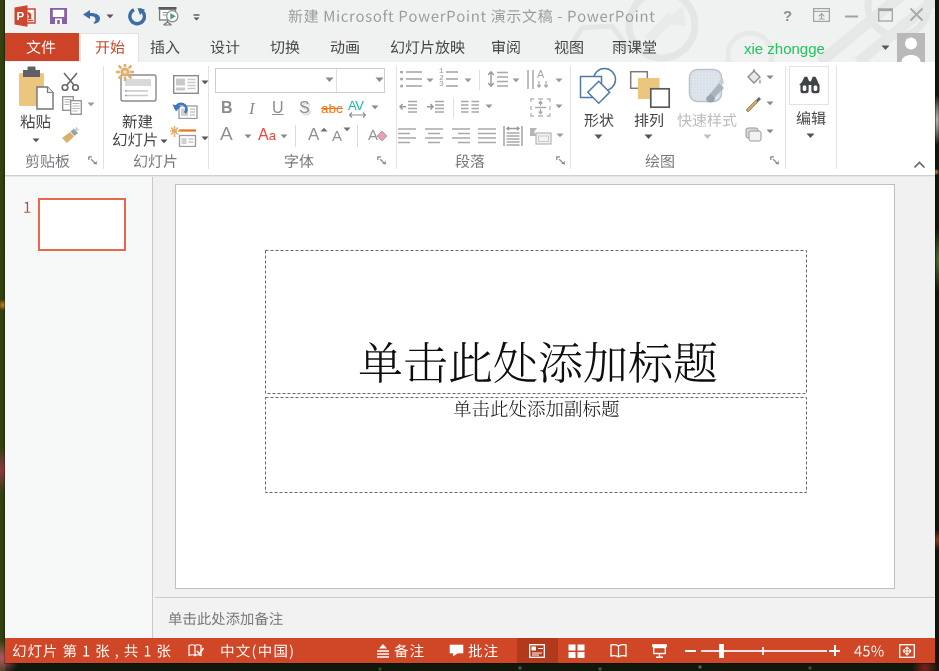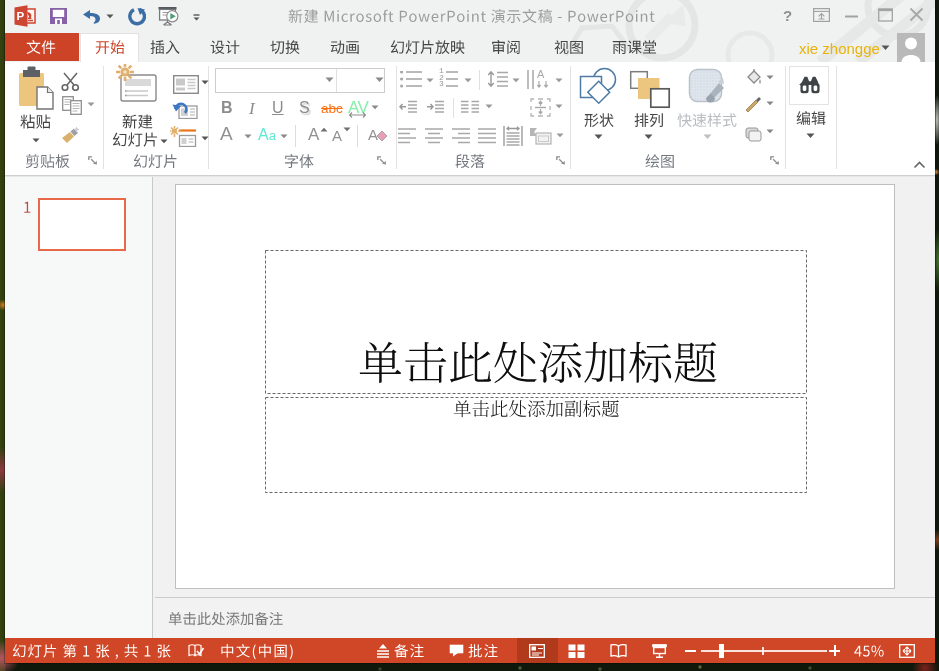--- a/index.html
+++ b/index.html
@@ -113,21 +113,21 @@
   </svg>
 <svg style="position:absolute;left:491.0px;top:36.2px;overflow:visible" width="32" height="22" viewBox="0 -16.8 32 22">
     <path fill="#444444" d="M6.4 -12.4C6.7 -12.0 6.9 -11.4 7.1 -11.0H1.2V-8.5H2.4V-9.9H12.6V-8.5H13.8V-11.0H8.2L8.4 -11.1C8.2 -11.5 7.9 -12.2 7.6 -12.7ZM3.3 -4.3H6.9V-2.7H3.3ZM3.3 -5.3V-7.0H6.9V-5.3ZM11.7 -4.3V-2.7H8.1V-4.3ZM11.7 -5.3H8.1V-7.0H11.7ZM6.9 -9.4V-8.0H2.2V-0.8H3.3V-1.6H6.9V1.2H8.1V-1.6H11.7V-0.9H12.8V-8.0H8.1V-9.4Z M20.2 -6.7H24.7V-4.9H20.2ZM16.4 -9.2V1.2H17.5V-9.2ZM16.6 -11.9C17.2 -11.2 18.0 -10.4 18.3 -9.8L19.2 -10.4C18.9 -11.0 18.1 -11.8 17.4 -12.4ZM19.7 -9.6C20.2 -9.0 20.7 -8.2 20.9 -7.6H19.2V-4.0H20.9C20.6 -2.4 20.1 -1.3 18.2 -0.6C18.5 -0.5 18.8 -0.1 18.9 0.2C20.9 -0.6 21.6 -2.0 21.9 -4.0H23.0V-1.5C23.0 -0.5 23.2 -0.2 24.2 -0.2C24.4 -0.2 25.4 -0.2 25.6 -0.2C26.4 -0.2 26.7 -0.6 26.8 -2.0C26.5 -2.1 26.1 -2.2 25.9 -2.4C25.8 -1.3 25.8 -1.1 25.5 -1.1C25.3 -1.1 24.5 -1.1 24.4 -1.1C24.0 -1.1 24.0 -1.2 24.0 -1.5V-4.0H25.8V-7.6H24.0C24.4 -8.2 24.9 -9.0 25.3 -9.8L24.2 -10.0C23.9 -9.3 23.3 -8.3 22.9 -7.6H21.0L21.9 -8.0C21.7 -8.6 21.1 -9.4 20.6 -10.0ZM20.3 -11.8V-10.8H27.6V-0.2C27.6 0.0 27.5 0.1 27.3 0.1C27.1 0.1 26.4 0.1 25.8 0.1C25.9 0.3 26.1 0.8 26.1 1.1C27.1 1.1 27.7 1.1 28.1 0.9C28.5 0.7 28.6 0.4 28.6 -0.2V-11.8Z"></path>
   </svg>
 <svg style="position:absolute;left:553.5px;top:36.2px;overflow:visible" width="32" height="22" viewBox="0 -16.8 32 22">
     <path fill="#444444" d="M6.8 -11.9V-3.9H7.8V-10.9H12.5V-3.9H13.6V-11.9ZM2.3 -12.1C2.9 -11.5 3.4 -10.7 3.7 -10.1L4.6 -10.7C4.3 -11.2 3.8 -12.0 3.2 -12.6ZM9.6 -9.7V-6.8C9.6 -4.5 9.1 -1.6 5.3 0.4C5.5 0.6 5.9 1.0 6.0 1.2C8.3 0.0 9.5 -1.6 10.1 -3.2V-0.3C10.1 0.7 10.5 1.0 11.5 1.0H12.9C14.2 1.0 14.3 0.4 14.5 -2.0C14.2 -2.1 13.8 -2.2 13.5 -2.4C13.5 -0.3 13.4 0.1 12.9 0.1H11.7C11.2 0.1 11.1 0.0 11.1 -0.4V-4.1H10.3C10.6 -5.1 10.6 -6.0 10.6 -6.8V-9.7ZM0.9 -10.0V-9.0H4.6C3.7 -7.1 2.1 -5.2 0.6 -4.2C0.8 -3.9 1.0 -3.4 1.1 -3.1C1.7 -3.5 2.3 -4.0 2.9 -4.6V1.2H3.9V-5.3C4.4 -4.6 5.1 -3.8 5.4 -3.3L6.1 -4.2C5.8 -4.5 4.8 -5.7 4.2 -6.3C4.9 -7.3 5.5 -8.5 6.0 -9.7L5.4 -10.1L5.1 -10.0Z M20.6 -4.2C21.8 -3.9 23.4 -3.4 24.2 -3.0L24.7 -3.8C23.8 -4.1 22.3 -4.6 21.1 -4.9ZM19.1 -2.3C21.2 -2.0 23.8 -1.4 25.2 -0.9L25.7 -1.8C24.3 -2.2 21.7 -2.8 19.6 -3.0ZM16.3 -11.9V1.2H17.3V0.6H27.6V1.2H28.8V-11.9ZM17.3 -0.4V-10.9H27.6V-0.4ZM21.2 -10.6C20.5 -9.4 19.2 -8.2 17.9 -7.5C18.1 -7.3 18.5 -7.0 18.7 -6.8C19.1 -7.1 19.6 -7.4 20.1 -7.8C20.5 -7.4 21.1 -6.9 21.7 -6.5C20.4 -5.9 18.9 -5.5 17.6 -5.2C17.8 -5.0 18.0 -4.5 18.1 -4.3C19.6 -4.6 21.2 -5.2 22.6 -5.9C23.9 -5.3 25.3 -4.8 26.7 -4.4C26.9 -4.7 27.1 -5.1 27.3 -5.3C26.0 -5.5 24.7 -5.9 23.5 -6.5C24.7 -7.2 25.6 -8.1 26.2 -9.1L25.6 -9.5L25.4 -9.4H21.5C21.8 -9.7 22.0 -10.0 22.2 -10.3ZM20.7 -8.4 20.8 -8.5H24.7C24.1 -8.0 23.4 -7.4 22.6 -7.0C21.8 -7.4 21.2 -7.9 20.7 -8.4Z"></path>
   </svg>
 <svg style="position:absolute;left:612.0px;top:36.2px;overflow:visible" width="47" height="22" viewBox="0 -16.8 47 22">
     <path fill="#444444" d="M3.2 -6.0C4.1 -5.5 5.2 -4.7 5.8 -4.3L6.5 -5.0C5.8 -5.4 4.7 -6.1 3.8 -6.6ZM3.0 -3.1C3.9 -2.5 5.1 -1.6 5.7 -1.2L6.4 -1.9C5.8 -2.4 4.6 -3.1 3.7 -3.7ZM8.6 -6.0C9.5 -5.5 10.7 -4.7 11.3 -4.3L11.9 -5.0C11.3 -5.4 10.1 -6.1 9.2 -6.6ZM8.4 -3.1C9.3 -2.5 10.5 -1.7 11.2 -1.2L11.8 -1.9C11.2 -2.4 9.9 -3.2 9.0 -3.7ZM0.8 -11.7V-10.5H6.9V-8.6H1.5V1.2H2.6V-7.5H6.9V1.0H8.0V-7.5H12.4V-0.2C12.4 0.0 12.4 0.1 12.1 0.1C11.8 0.1 10.9 0.1 10.0 0.1C10.1 0.3 10.3 0.8 10.4 1.1C11.6 1.1 12.4 1.1 12.9 0.9C13.4 0.7 13.5 0.4 13.5 -0.2V-8.6H8.0V-10.5H14.2V-11.7Z M16.5 -11.6C17.2 -10.9 18.1 -10.0 18.6 -9.3L19.4 -10.1C18.9 -10.7 18.0 -11.7 17.2 -12.3ZM15.6 -7.9V-6.9H17.7V-1.8C17.7 -1.0 17.2 -0.4 16.9 -0.2C17.1 0.0 17.5 0.4 17.6 0.6C17.8 0.3 18.2 -0.0 20.7 -2.1C20.6 -2.3 20.4 -2.7 20.2 -3.0L18.8 -1.8V-7.9ZM20.9 -12.0V-6.1H24.2V-4.8H20.1V-3.8H23.5C22.6 -2.3 21.0 -0.9 19.6 -0.2C19.8 -0.0 20.1 0.3 20.3 0.6C21.7 -0.2 23.2 -1.6 24.2 -3.2V1.2H25.3V-3.2C26.2 -1.8 27.6 -0.3 28.8 0.5C29.0 0.2 29.3 -0.2 29.6 -0.4C28.3 -1.1 26.9 -2.5 25.9 -3.8H29.3V-4.8H25.3V-6.1H28.4V-12.0ZM21.9 -8.6H24.2V-7.0H21.9ZM25.2 -8.6H27.3V-7.0H25.2ZM21.9 -11.0H24.2V-9.5H21.9ZM25.2 -11.0H27.3V-9.5H25.2Z M34.4 -7.1H40.6V-5.4H34.4ZM33.4 -8.0V-4.5H36.9V-3.0H32.3V-2.0H36.9V-0.2H31.0V0.8H44.1V-0.2H38.0V-2.0H42.9V-3.0H38.0V-4.5H41.7V-8.0ZM41.5 -12.5C41.2 -11.9 40.6 -11.0 40.1 -10.4L40.8 -10.2H38.0V-12.6H36.9V-10.2H34.3L34.8 -10.4C34.6 -11.0 34.0 -11.8 33.5 -12.4L32.5 -12.0C32.9 -11.5 33.4 -10.7 33.7 -10.2H31.1V-6.9H32.1V-9.2H42.9V-6.9H44.0V-10.2H41.2C41.6 -10.7 42.2 -11.4 42.7 -12.1Z"></path>
   </svg>
-<div class="abs" style="left:799px;top:40px;width:110px;height:18px;color:#eab308;font-size:15px">xie zhongge</div>
+<div class="abs" style="left:744px;top:40px;width:110px;height:18px;color:#22c55e;font-size:15px">xie zhongge</div>
 <svg class="abs" style="left:881px;top:45px" width="9" height="6" viewBox="0 0 9 6">
     <path d="M0.5 0.5 l4 4.4 4 -4.4 z" fill="#555"></path>
   </svg>
 <svg class="abs" style="left:897px;top:32.5px" width="28" height="29.5" viewBox="0 0 28 29.5">
 <rect width="28" height="29" fill="#b9b9b9"></rect>
 <circle cx="14" cy="10.5" r="6" fill="#fff"></circle>
 <path d="M4.5 29 C4.5 19.5 23.5 19.5 23.5 29 Z" fill="#fff"></path>
 </svg>
 <div class="abs" style="left:5px;top:62px;width:930px;height:113px;background:#ffffff"></div>
 <div class="abs" style="left:5px;top:175px;width:930px;height:1px;background:#cfcfcf"></div>
@@ -259,32 +259,32 @@
     <path d="M0.5 0.5 l4 4.4 4 -4.4 z" fill="#8a8a8a"></path>
   </svg>
 <svg class="abs" style="left:375px;top:77px" width="9" height="6" viewBox="0 0 9 6">
     <path d="M0.5 0.5 l4 4.4 4 -4.4 z" fill="#8a8a8a"></path>
   </svg>
 <div class="abs" style="left:221px;top:99px;font-size:16px;font-weight:bold;color:#8d8d8d">B</div>
 <div class="abs" style="left:249px;top:99px;font-family:'Liberation Serif',serif;font-size:17px;font-style:italic;color:#8d8d8d">I</div>
 <div class="abs" style="left:272px;top:99px;font-size:16px;color:#8d8d8d;text-decoration:underline">U</div>
 <div class="abs" style="left:299px;top:99px;font-size:16px;color:#8d8d8d;text-shadow:1.5px 1.5px 1.5px #c9c9c9">S</div>
 <div class="abs" style="left:321px;top:101px;font-size:13.5px;color:#f97316;text-decoration:line-through">abc</div>
-<div class="abs" style="left:348px;top:98px;font-size:17px;color:#86efac;letter-spacing:-0.5px">AV</div>
+<div class="abs" style="left:348px;top:98px;font-size:13px;color:#14b8a6;letter-spacing:-0.5px">AV</div>
 <svg class="abs" style="left:349px;top:112px" width="17" height="6" viewBox="0 0 17 6">
     <path d="M3 0.5 L0.5 3 L3 5.5 M14 0.5 L16.5 3 L14 5.5 M1 3 h15" stroke="#8d8d8d" stroke-width="1.1" fill="none"></path>
   </svg>
 <svg class="abs" style="left:371px;top:105px" width="8" height="5" viewBox="0 0 8 5">
     <path d="M0.5 0.5 l3.5 3.8 3.5 -3.8 z" fill="#8a8a8a"></path>
   </svg>
 <div class="abs" style="left:220px;top:123px;font-size:19px;color:#919191">A</div>
 <svg class="abs" style="left:244px;top:134px" width="8" height="5" viewBox="0 0 8 5">
     <path d="M0.5 0.5 l3.5 3.8 3.5 -3.8 z" fill="#8a8a8a"></path>
   </svg>
-<div class="abs" style="left:258px;top:126px;font-size:16px;color:#5eead4">A<span style="font-size:13px">a</span></div>
+<div class="abs" style="left:258px;top:126px;font-size:16px;color:#ef4444">A<span style="font-size:13px">a</span></div>
 <svg class="abs" style="left:280px;top:134px" width="8" height="5" viewBox="0 0 8 5">
     <path d="M0.5 0.5 l3.5 3.8 3.5 -3.8 z" fill="#8a8a8a"></path>
   </svg>
 <div class="abs" style="left:295px;top:125px;width:1px;height:22px;background:#dcdcdc"></div>
 <div class="abs" style="left:308px;top:125px;font-size:17px;color:#919191">A</div>
 <svg class="abs" style="left:320px;top:127px" width="8" height="5" viewBox="0 0 8 5">
     <path d="M0.5 4.5 l3.5 -3.8 3.5 3.8 z" fill="#707070"></path>
   </svg>
 <div class="abs" style="left:332px;top:127px;font-size:15px;color:#919191">A</div>
 <svg class="abs" style="left:343px;top:127px" width="8" height="5" viewBox="0 0 8 5">

